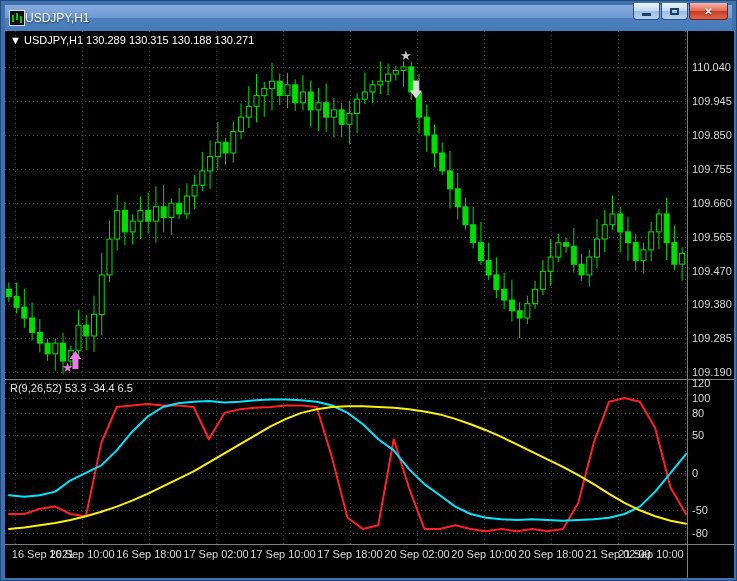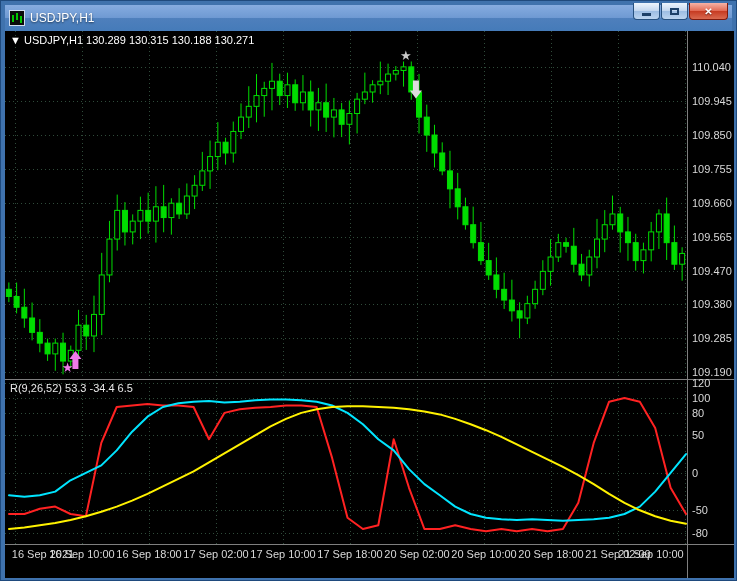--- a/index.html
+++ b/index.html
@@ -16,21 +16,21 @@
   }
   .app-icon{
     width:14px;height:14px;background:#0b0b0b;border:1px solid #cfdcee;
     display:inline-block;position:relative;flex:none;
   }
   .app-icon::before{
     content:"";position:absolute;left:2px;top:4px;width:2px;height:7px;
     background:#00c800;box-shadow:4px -2px 0 #00c800,8px 1px 0 #00c800;
   }
   .title-text{
-    color:#fff;font-size:12px;margin-left:5px;
+    color:#fff;font-size:12px;
     text-shadow:0 1px 2px rgba(0,0,0,.55);white-space:nowrap;
   }
   .win-buttons{position:absolute;top:-2px;right:4px;display:flex;gap:1px;}
   .winbtn{
     width:27px;height:17px;border:1px solid #27517f;border-top:none;
     border-radius:0 0 4px 4px;padding:0;margin:0;cursor:default;
     background:linear-gradient(#eef5fd,#c3d7ef 48%,#9dbde3 52%,#bcd4ef);
     display:flex;align-items:center;justify-content:center;position:relative;
   }
   .winbtn.close{

